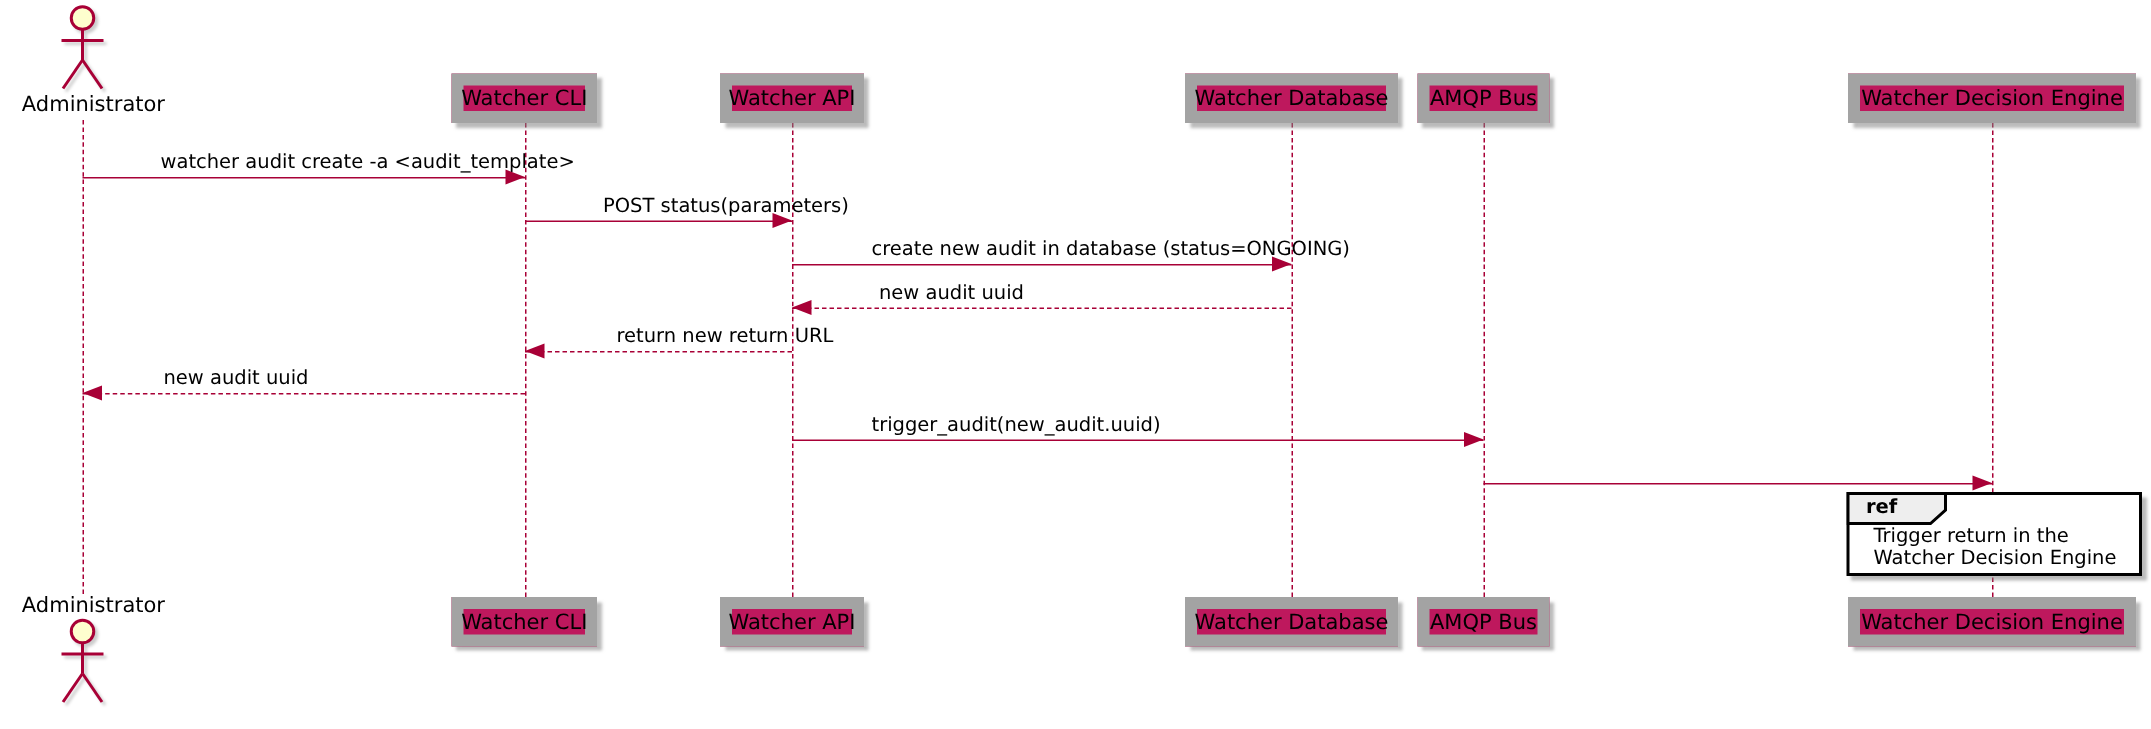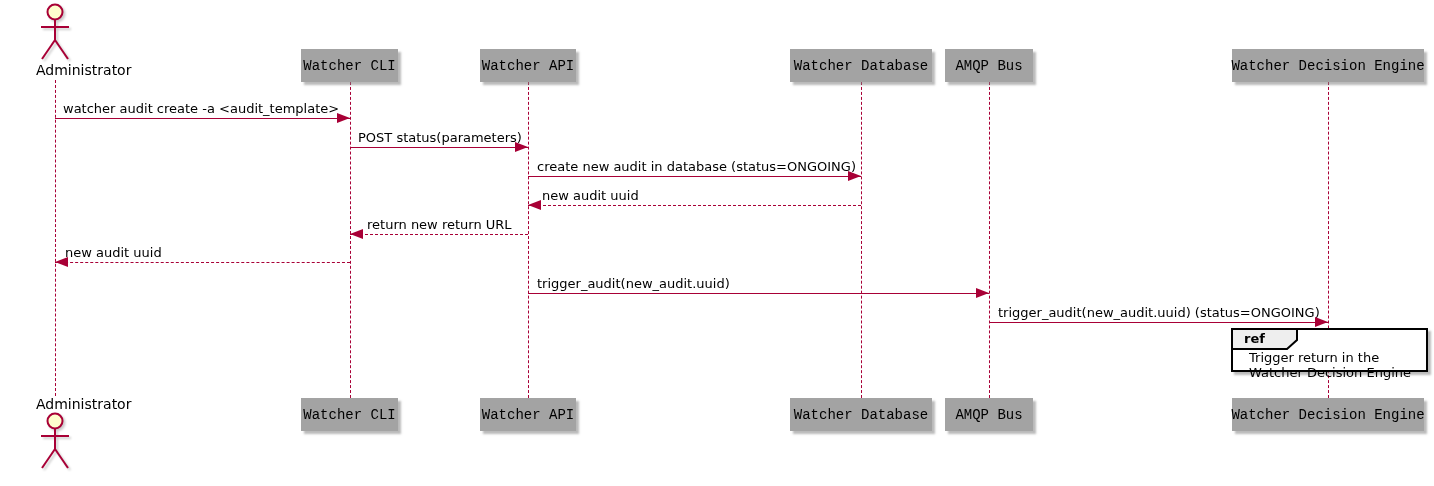--- a/index.html
+++ b/index.html
@@ -3,35 +3,35 @@
 <meta charset="utf-8">
 <style>
   html,body{margin:0;padding:0;background:#fff;}
   .diagram{
     position:relative;width:1434px;height:486px;background:#fff;overflow:hidden;
     font-family:"DejaVu Sans","Liberation Sans",sans-serif;color:#000;
   }
   .lifeline{position:absolute;width:0;border-left:1px dashed #A80036;}
   .pbox{
     position:absolute;box-sizing:border-box;height:33px;
-    background:#a3a3a3;border:3px solid #a3a3a3;
+    background:#be185d;border:8px solid #a3a3a3;
     box-shadow:3px 3px 2px rgba(130,130,130,.55);
     display:flex;align-items:center;justify-content:center;
-    font-size:14px;white-space:nowrap;font-family:Liberation Mono, monospace;
+    font-size:14px;white-space:nowrap;
   }
   .actor-figure{position:absolute;filter:drop-shadow(2px 2px 1px #ccc);}
-  .actor-label{position:absolute;font-size:14px;text-align:left;white-space:nowrap;margin-left:36px;}
-  .msg-label{position:absolute;font-size:13px;white-space:nowrap;}
+  .actor-label{position:absolute;font-size:14px;text-align:right;white-space:nowrap;}
+  .msg-label{position:absolute;font-size:13px;white-space:nowrap;margin-left:44px;}
   .msg-line{position:absolute;height:0;border-top:1px solid #A80036;}
   .msg-line.dashed{border-top-style:dashed;}
   .arr{position:absolute;width:0;height:0;border-top:5px solid transparent;border-bottom:5px solid transparent;}
   .arr.r{border-left:13px solid #A80036;}
   .arr.l{border-right:13px solid #A80036;}
   .refbox{
-    position:absolute;left:1231px;top:328px;width:197px;height:44px;box-sizing:border-box;
+    position:absolute;left:1231px;top:328px;width:197px;height:56px;box-sizing:border-box;
     background:#ffffff;border:2px solid #000;box-shadow:3px 3px 2px rgba(130,130,130,.55);z-index:5;
   }
   .reftab{position:absolute;left:-2px;top:-2px;width:68px;height:22px;}
   .reftab-label{position:absolute;left:11px;top:1px;font-size:13px;font-weight:bold;}
   .ref-text{position:absolute;left:16px;top:20px;font-size:13px;line-height:15px;white-space:nowrap;}
 </style>
 </head>
 <body>
 
 <div class="diagram">
@@ -94,21 +94,20 @@
   <div class="arr l" style="left:350px;top:229px"></div>
 
   <div class="msg-label" style="left:65px;top:245px">new audit uuid</div>
   <div class="msg-line dashed" style="left:55px;top:262px;width:295px"></div>
   <div class="arr l" style="left:55px;top:257px"></div>
 
   <div class="msg-label" style="left:537px;top:276px">trigger_audit(new_audit.uuid)</div>
   <div class="msg-line" style="left:528px;top:293px;width:461px"></div>
   <div class="arr r" style="left:976px;top:288px"></div>
 
-  <div class="msg-label" style="left:998px;top:305px">trigger_audit(new_audit.uuid) (status=ONGOING)</div>
   <div class="msg-line" style="left:989px;top:322px;width:339px"></div>
   <div class="arr r" style="left:1315px;top:317px"></div>
 
   <div class="refbox">
     <svg class="reftab" width="68" height="22" viewBox="0 0 68 22">
       <polygon points="1,1 66,1 66,12 56,21 1,21" fill="#EEEEEE" stroke="#000000" stroke-width="2"></polygon>
     </svg>
     <span class="reftab-label">ref</span>
     <div class="ref-text">
       <div>Trigger return in the</div>

